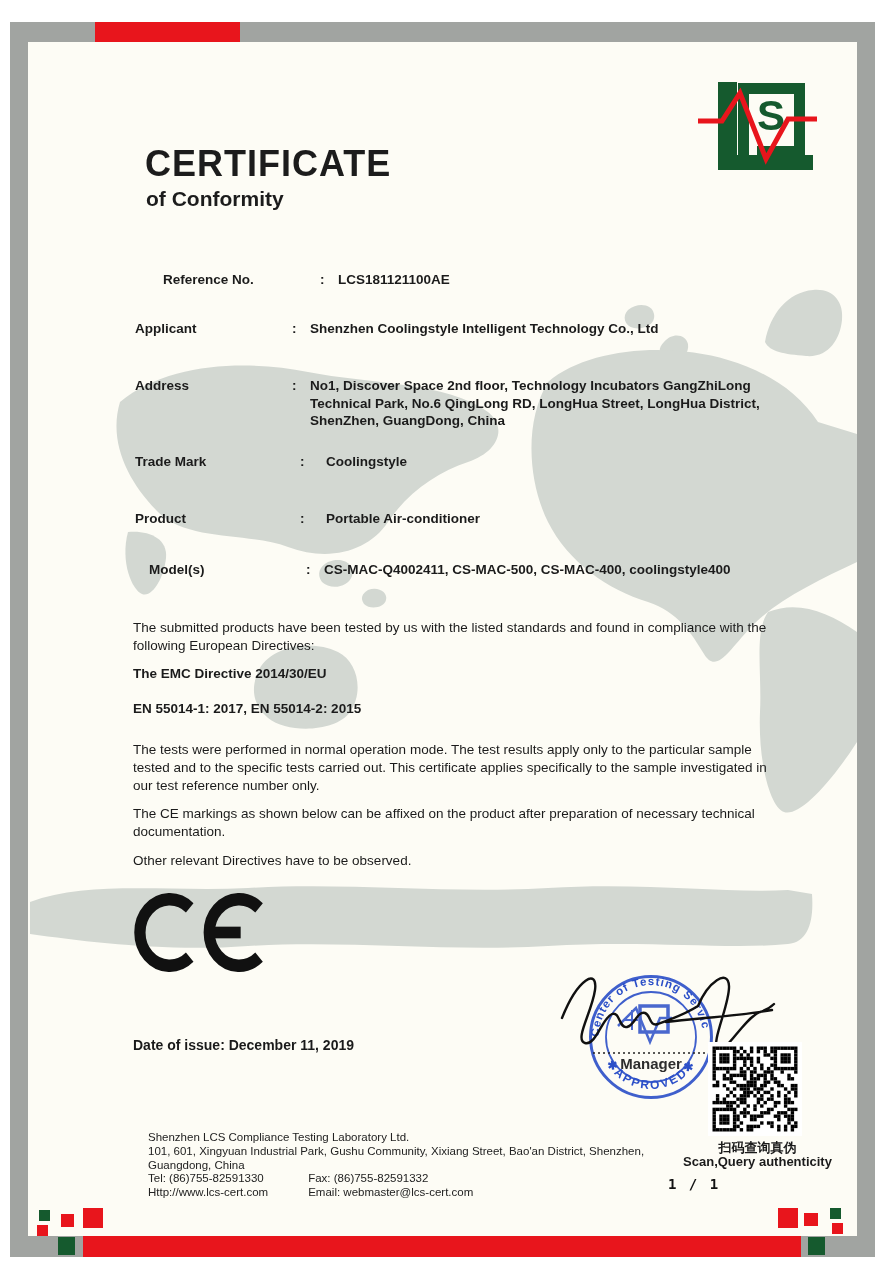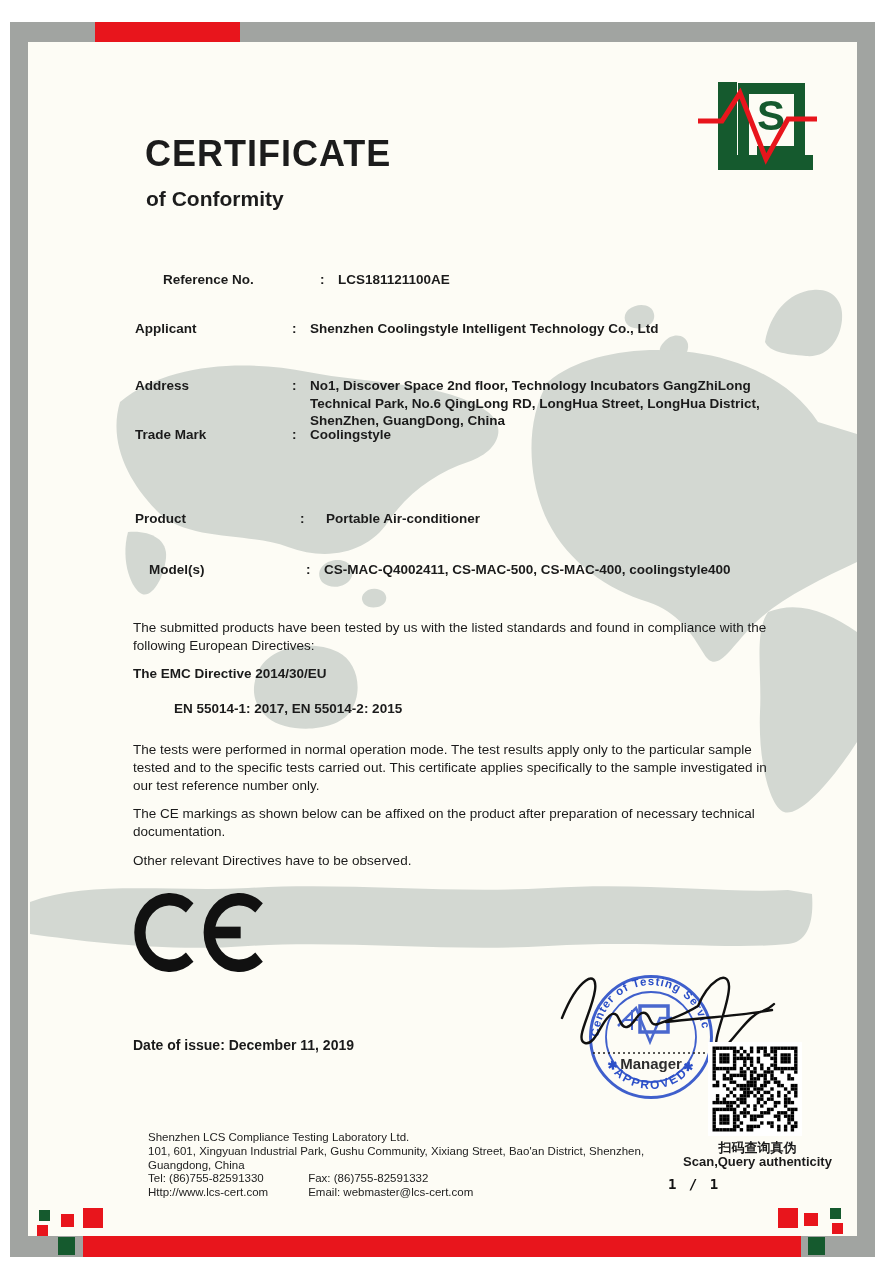--- a/index.html
+++ b/index.html
@@ -19,34 +19,34 @@
   .bar-red{left:83px;top:1236px;width:718px;height:21px;}
   .g-on-bar-l{left:58px;top:1237px;width:17px;height:18px;}
   .g-on-bar-r{left:808px;top:1237px;width:17px;height:18px;}
   .sq{position:absolute;}
 
   
   .page-inner{left:28px;top:42px;width:829px;height:1194px;background:#fdfcf5;}
   .map{left:28px;top:42px;pointer-events:none;}
 
   
-  .title1{left:145px;top:133px;font-size:36px;font-weight:bold;letter-spacing:1px;color:#1c1c1c;}
+  .title1{left:145px;top:143px;font-size:36px;font-weight:bold;letter-spacing:1px;color:#1c1c1c;}
   .title2{left:146px;top:187px;font-size:21px;font-weight:bold;color:#1c1c1c;text-align:center;}
 
   
   .frow{left:135px;width:652px;display:flex;font-size:13.5px;font-weight:bold;line-height:17.5px;color:#1b1b1b;}
   .frow .lab{width:157px;flex:none;}
   .frow .col{width:18px;flex:none;}
   .frow .val{flex:1;}
-  .r0{top:271px;margin-left:28px;} .r1{top:320px;} .r2{top:377px;} .r3{top:426px;} .r4{top:510px;gap:8px;} .r5{top:561px;margin-left:14px;}
+  .r0{top:271px;margin-left:28px;} .r1{top:320px;} .r2{top:377px;} .r3{top:453px;gap:8px;} .r4{top:510px;gap:8px;} .r5{top:561px;margin-left:14px;}
 
   
   .stmt{left:133px;width:650px;font-size:13.5px;line-height:18px;color:#1b1b1b;}
   .bold{font-weight:bold;}
-  .s-intro{top:619px;} .s-dir{top:665px;} .s-std{top:700px;margin-left:41px;}
+  .s-intro{top:619px;} .s-dir{top:665px;} .s-std{top:700px;}
   .s-tests{top:741px;} .s-ce{top:805px;} .s-other{top:852px;}
 
   
   .ce{left:131px;top:884px;}
   .date-line{left:133px;top:1037px;font-size:14px;font-weight:bold;}
 
   
   .stamp{left:548px;top:956px;}
   .qr{left:708px;top:1042px;}
   .qr-cap{left:675px;width:165px;text-align:center;font-weight:bold;color:#1b1b1b;}

